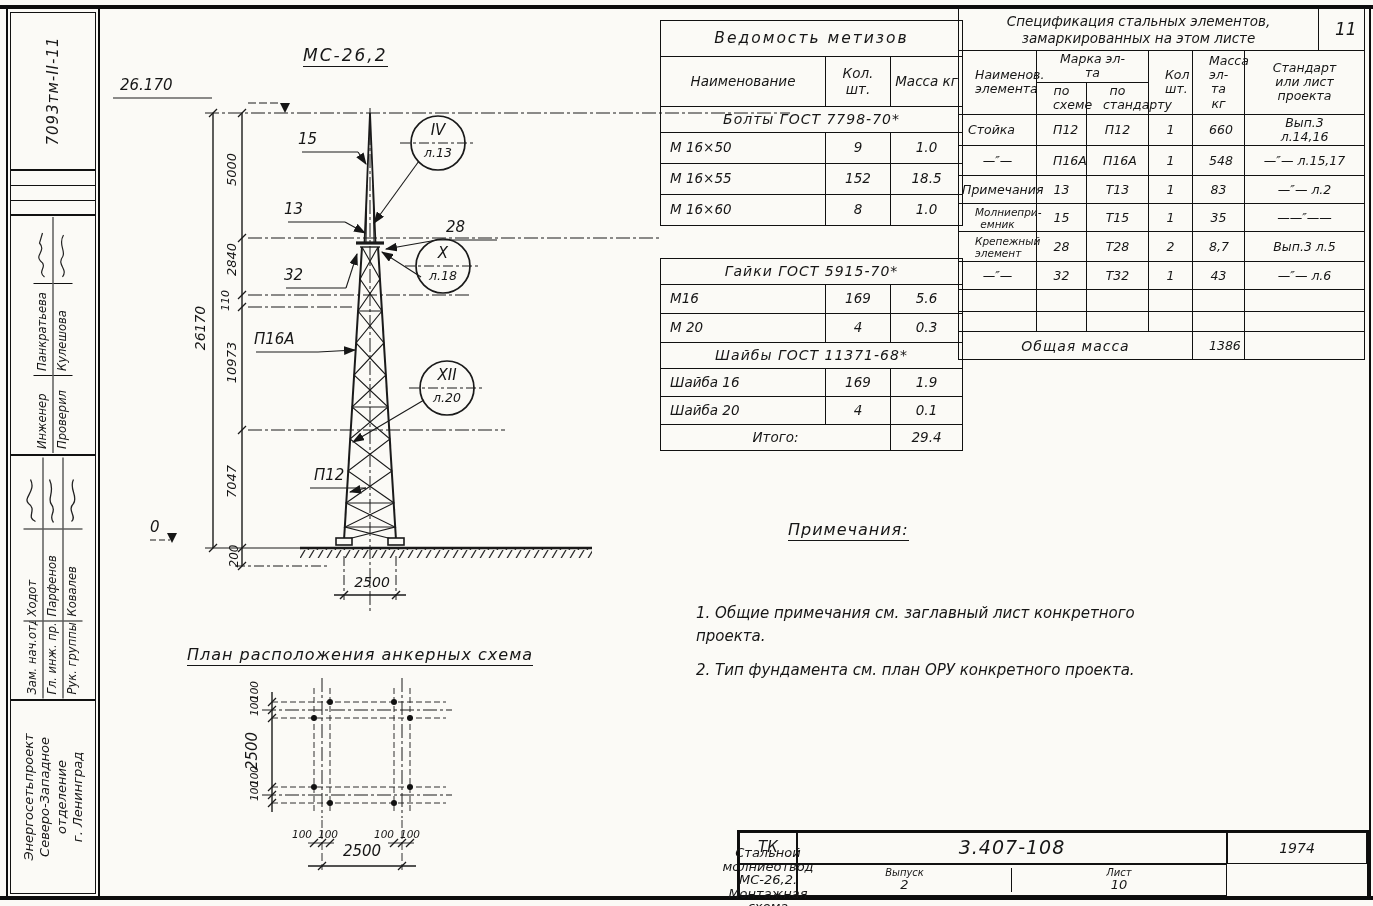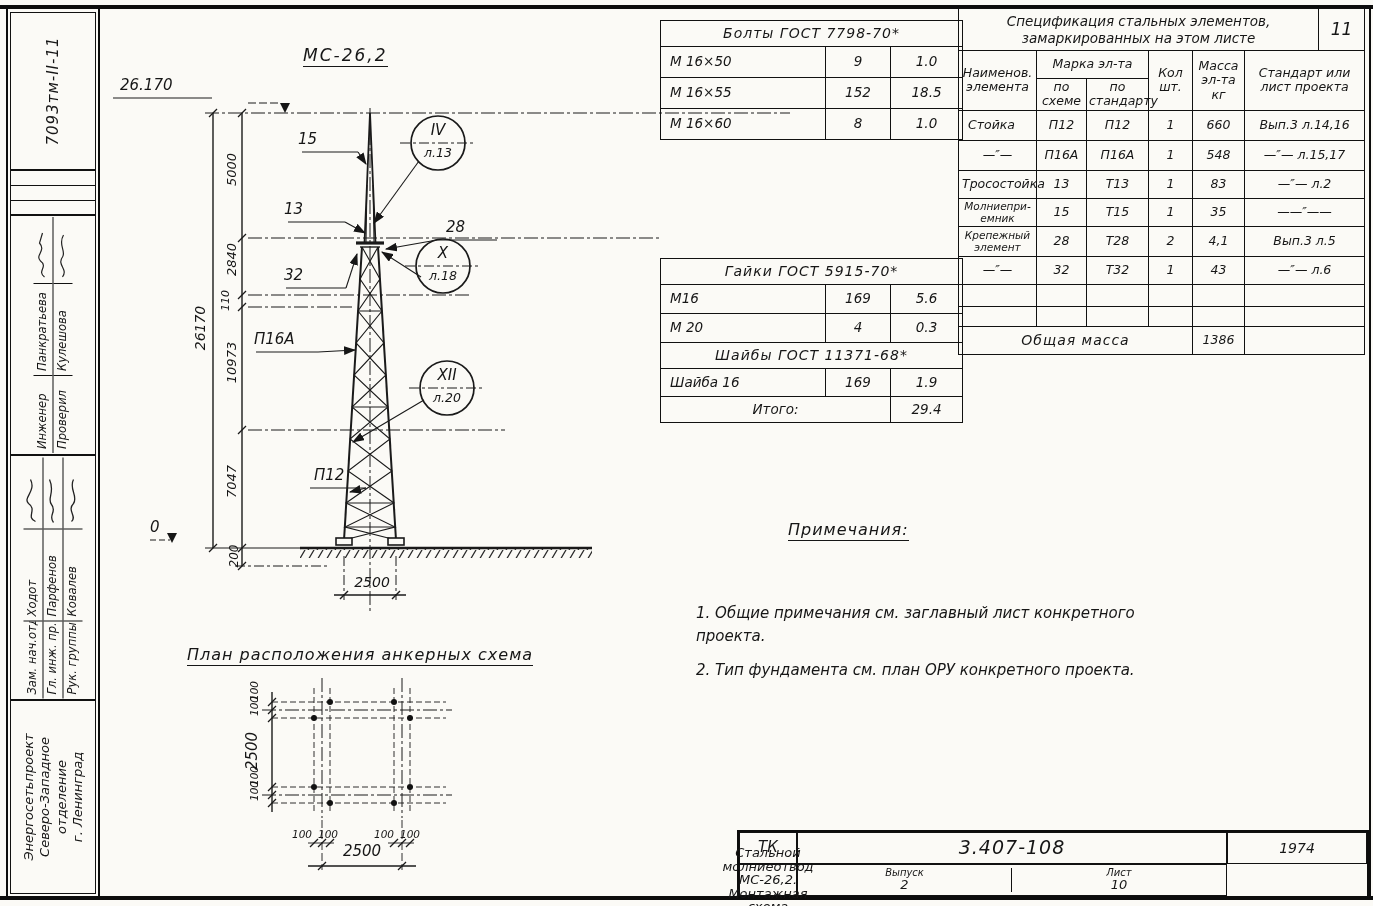--- a/index.html
+++ b/index.html
@@ -20,21 +20,21 @@
   .scell.name { width:92px; border-right:1.2px solid #111; }
   .scell.sig  { flex:1; }
   
   table { border-collapse:collapse; table-layout:fixed; }
   .dtable { position:absolute; background:transparent; }
   .dtable td, .dtable th { border:1.6px solid #111; font-weight:normal; font-style:italic;
       text-align:center; vertical-align:middle; padding:1px 3px; font-size:13.5px; line-height:1.15; }
   .dtable .ttl { font-size:15.5px; letter-spacing:2px; }
   .dtable .sec { font-size:14px; letter-spacing:1px; }
   .dtable .lft { text-align:left; padding-left:9px; }
-  .spec td, .spec th { font-size:12.5px; padding:1px 2px; }
+  .spec td, .spec th { font-size:12.5px; padding:1px 16px; }
   .spec .ttl { font-size:13.5px; letter-spacing:0; line-height:1.2; }
   .notes { position:absolute; font-size:15px;margin-top:46px; }
   .notes .item { margin-bottom:10px; padding-left:6px; line-height:1.55; }
   
   .tb { position:absolute; border:2px solid #0d0d0d; display:grid;
         grid-template-columns:58px 430px 140px; grid-template-rows:32px 32px; }
   .tb > div { border:1px solid #111; display:flex; align-items:center; justify-content:center;
         text-align:center; line-height:1.05; font-size:13px; }
   .tb .two { flex-direction:column; }
   .tb .doc { font-size:19px; letter-spacing:1px; }
@@ -304,20 +304,28 @@
   <div class="lbl" style="left:374px;top:828px;font-size:10.5px;">100</div>
   <div class="lbl" style="left:400px;top:828px;font-size:10.5px;">100</div>
 
   <table class="dtable" style="left:660px;top:20px;width:302px;">
     <colgroup>
         <col style="width:165px">
         <col style="width:65px">
         <col style="width:72px">
       </colgroup>
     <tbody>
+        <tr>
+          <td colspan="3" class="ttl" style="height:36px;">Ведомость метизов</td>
+        </tr>
+    <tr style="height:50px;">
+      <td>Наименование</td>
+      <td>Кол. шт.</td>
+      <td>Масса кг</td>
+    </tr>
     <tr>
           <td colspan="3" class="sec" style="height:26px;">Болты ГОСТ 7798-70*</td>
         </tr>
     <tr style="height:31px;">
           <td class="lft">М 16×50</td>
           <td>9</td>
           <td>1.0</td>
         </tr>
     <tr style="height:31px;">
           <td class="lft">М 16×55</td>
@@ -351,20 +359,25 @@
           <td>4</td>
           <td>0.3</td>
         </tr>
     <tr>
           <td colspan="3" class="sec" style="height:26px;">Шайбы ГОСТ 11371-68*</td>
         </tr>
     <tr style="height:28px;">
           <td class="lft">Шайба 16</td>
           <td>169</td>
           <td>1.9</td>
+        </tr>
+    <tr style="height:28px;">
+          <td class="lft">Шайба 20</td>
+          <td>4</td>
+          <td>0.1</td>
         </tr>
     <tr style="height:26px;">
       <td colspan="2">Итого:</td>
       <td>29.4</td>
     </tr>
   </tbody>
     </table>
 
   <table class="dtable spec" style="left:958px;top:8px;width:406px;">
     <colgroup>
@@ -402,41 +415,41 @@
         </tr>
     <tr style="height:30px;">
           <td>—″—</td>
           <td>П16А</td>
           <td>П16А</td>
           <td>1</td>
           <td>548</td>
           <td colspan="2">—″— л.15,17</td>
         </tr>
     <tr style="height:28px;">
-          <td class="lft" style="padding-left:3px;">Тросостойка</td>
+          <td class="lft" style="padding-left:3px;">Примечания</td>
           <td>13</td>
           <td>Т13</td>
           <td>1</td>
           <td>83</td>
           <td colspan="2">—″— л.2</td>
         </tr>
     <tr style="height:28px;">
           <td style="font-size:10.5px;">Молниепри­емник</td>
           <td>15</td>
           <td>Т15</td>
           <td>1</td>
           <td>35</td>
           <td colspan="2">——″——</td>
         </tr>
     <tr style="height:30px;">
           <td style="font-size:10.5px;">Крепежный элемент</td>
           <td>28</td>
           <td>Т28</td>
           <td>2</td>
-          <td>4,1</td>
+          <td>8,7</td>
           <td colspan="2">Вып.3 л.5</td>
         </tr>
     <tr style="height:28px;">
           <td>—″—</td>
           <td>32</td>
           <td>Т32</td>
           <td>1</td>
           <td>43</td>
           <td colspan="2">—″— л.6</td>
         </tr>

